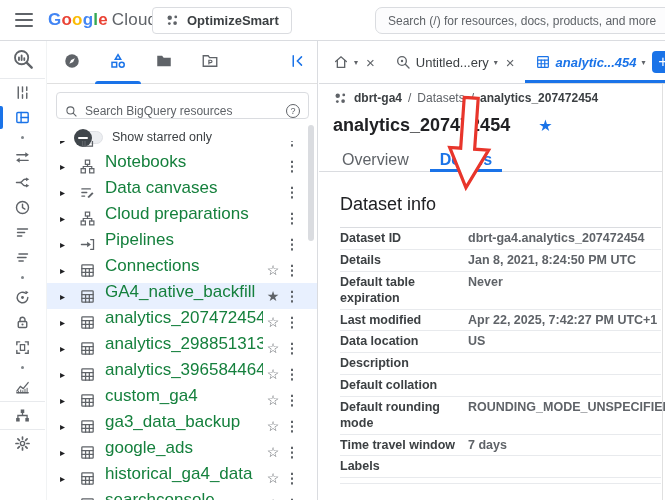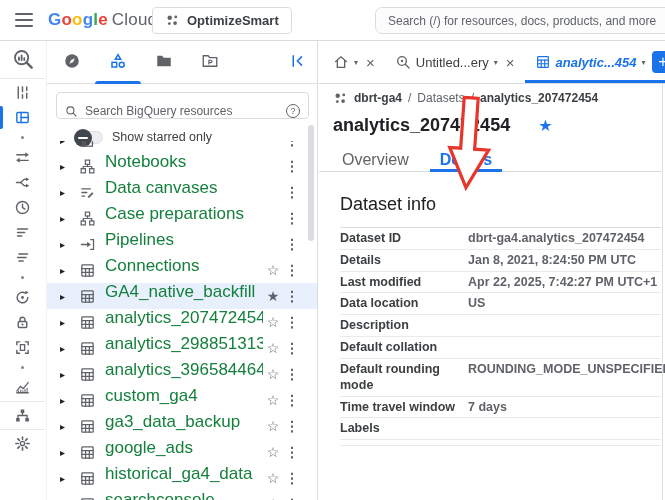--- a/index.html
+++ b/index.html
@@ -350,21 +350,21 @@
           <div class="tree-row">
             <span class="caret">▸</span>
             <span class="ticon">
               <svg viewBox="0 0 24 24" fill="none" stroke="currentColor" stroke-width="2" stroke-linecap="round">
                 <line x1="4" y1="7" x2="16" y2="7" stroke-width="1.8"></line>
                 <line x1="4" y1="12" x2="11" y2="12" stroke-width="1.8"></line>
                 <line x1="4" y1="17" x2="8" y2="17" stroke-width="1.8"></line>
                 <path d="M12.5 17.5l6-6 2 2-6 6h-2z" fill="currentColor" stroke="none"></path>
               </svg>
             </span>
-            <span class="tlabel">Case preparations</span>
+            <span class="tlabel">Cloud preparations</span>
             <span class="tstar hidden">☆</span>
             <button class="tmenu">⋮</button>
           </div>
           <div class="tree-row">
             <span class="caret">▸</span>
             <span class="ticon">
               <svg viewBox="0 0 24 24" fill="none" stroke="currentColor" stroke-width="2" stroke-linecap="round">
                 <rect x="9" y="3" width="6" height="5.5" stroke-width="1.7"></rect>
                 <rect x="3" y="15.5" width="6" height="5.5" stroke-width="1.7"></rect>
                 <rect x="15" y="15.5" width="6" height="5.5" stroke-width="1.7"></rect>
@@ -615,20 +615,24 @@
     <div class="info-table" id="info-table">
         <div class="info-row">
           <div class="info-label">Dataset ID</div>
           <div class="info-value">dbrt-ga4.analytics_207472454</div>
         </div>
         <div class="info-row">
           <div class="info-label">Details</div>
           <div class="info-value">Jan 8, 2021, 8:24:50 PM UTC</div>
         </div>
         <div class="info-row">
+          <div class="info-label">Default table expiration</div>
+          <div class="info-value">Never</div>
+        </div>
+        <div class="info-row">
           <div class="info-label">Last modified</div>
           <div class="info-value">Apr 22, 2025, 7:42:27 PM UTC+1</div>
         </div>
         <div class="info-row">
           <div class="info-label">Data location</div>
           <div class="info-value">US</div>
         </div>
         <div class="info-row">
           <div class="info-label">Description</div>
           <div class="info-value"></div>

